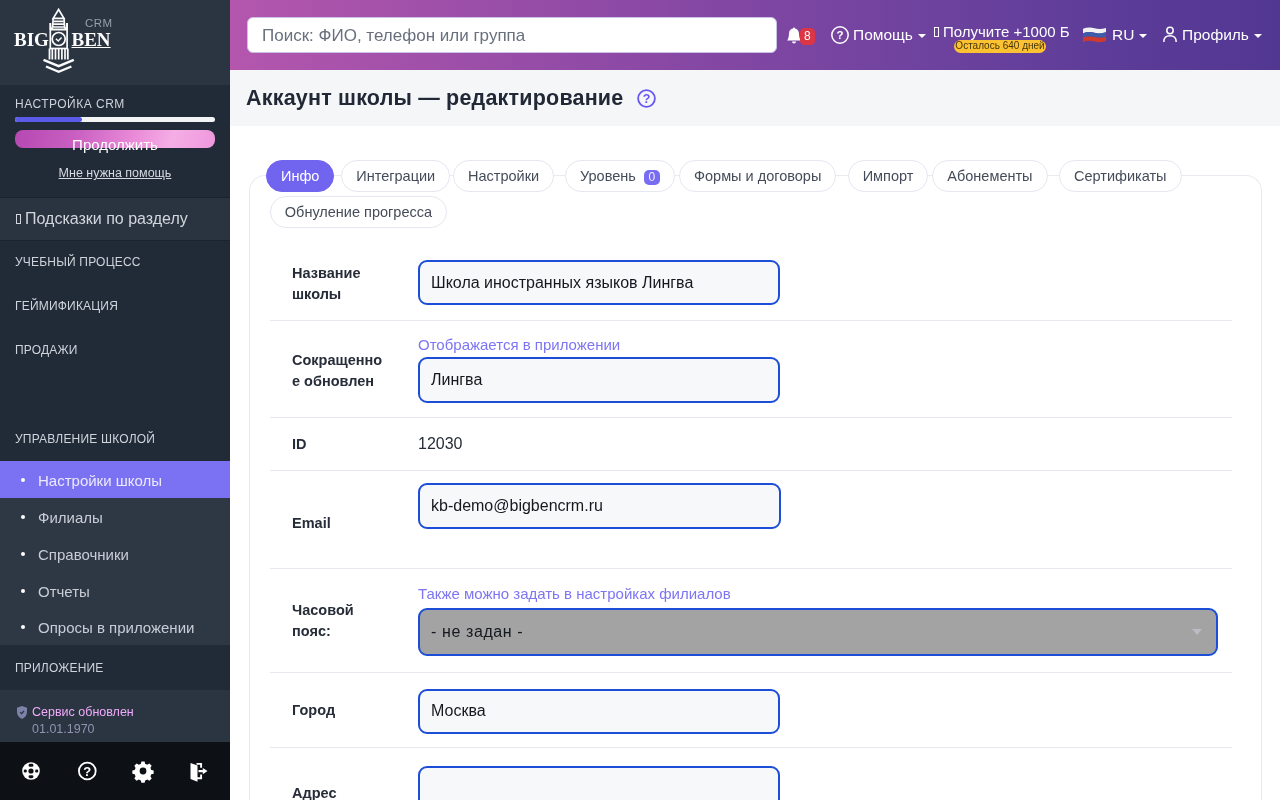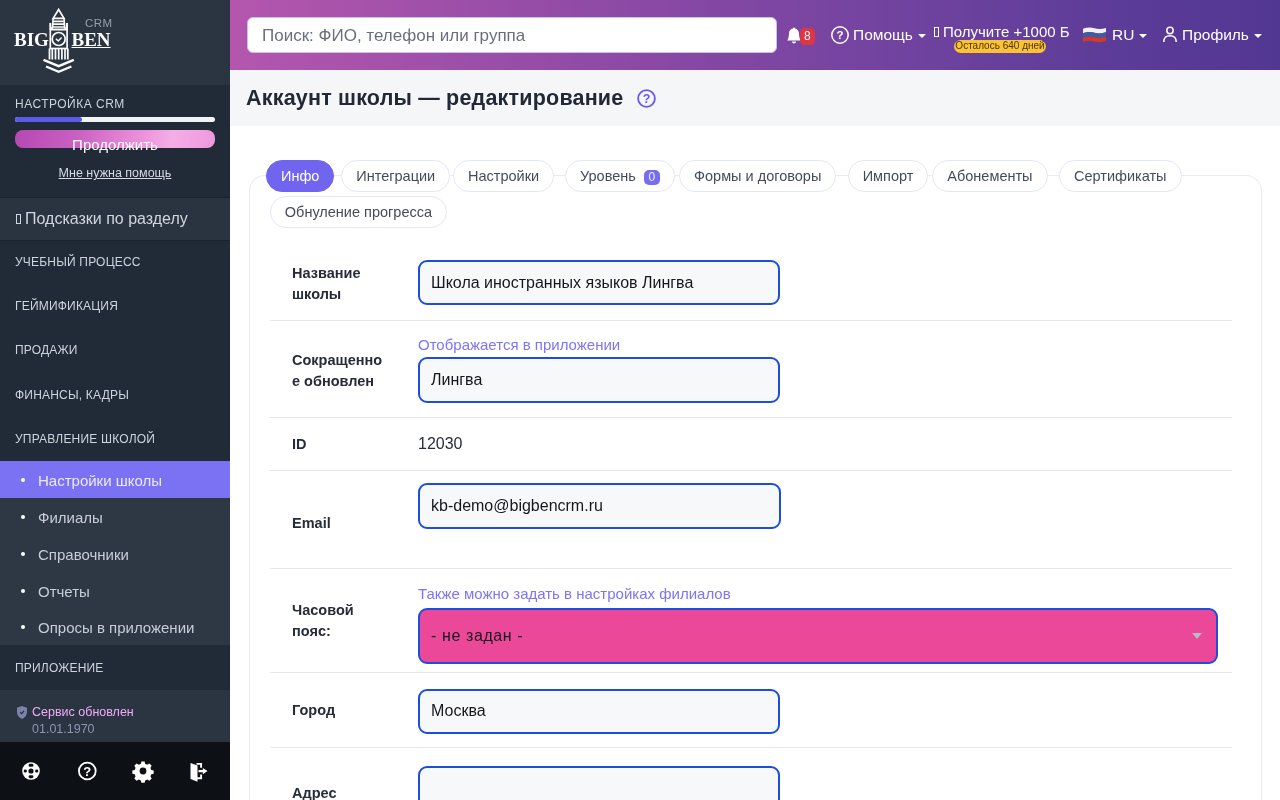--- a/index.html
+++ b/index.html
@@ -107,23 +107,20 @@
 
   <div class="navsec" style="top:240px;">
       <span>УЧЕБНЫЙ ПРОЦЕСС</span>
     </div>
   <div class="navsec" style="top:284px;">
       <span>ГЕЙМИФИКАЦИЯ</span>
     </div>
   <div class="navsec" style="top:328px;">
       <span>ПРОДАЖИ</span>
     </div>
-  <div class="navsec" style="top:373px;">
-      <span>ФИНАНСЫ, КАДРЫ</span>
-    </div>
   <div class="navsec" style="top:417px;">
       <span>УПРАВЛЕНИЕ ШКОЛОЙ</span>
     </div>
 
   <div id="submenu"></div>
   <div class="subitem active" style="top:461px;">
       <span class="dot"></span>
       <span class="txt">Настройки школы</span>
     </div>
   <div class="subitem" style="top:498px;">
@@ -264,21 +261,21 @@
   <div class="frow" style="top:226px; height:98px;">
     <div class="flabel" style="top:42px;">Email</div>
     <div class="finput" style="top:12px; width:363px; height:46px;">
         <span>kb-demo@bigbencrm.ru</span>
       </div>
   </div>
 
   <div class="frow" style="top:324px; height:104px;">
     <div class="flabel" style="top:31px;">Часовой пояс:</div>
     <div class="flink" style="top:16px;">Также можно задать в настройках филиалов</div>
-    <div class="finput" style="top:38.5px; width:800px; height:56px; background:#ec4899; letter-spacing:.6px;">
+    <div class="finput" style="top:38.5px; width:800px; height:48px; background:#a3a3a3; letter-spacing:.6px;">
         <span>- не задан -</span>
       <span style="left:auto; right:14px; width:0; height:0; border-left:5px solid transparent; border-right:5px solid transparent; border-top:6px solid #b9bcc4;"></span>
     </div>
   </div>
 
   <div class="frow" style="top:428px; height:75px;">
     <div class="flabel" style="top:27px;">Город</div>
     <div class="finput" style="top:15.5px; width:362px; height:45px;">
         <span>Москва</span>
       </div>

